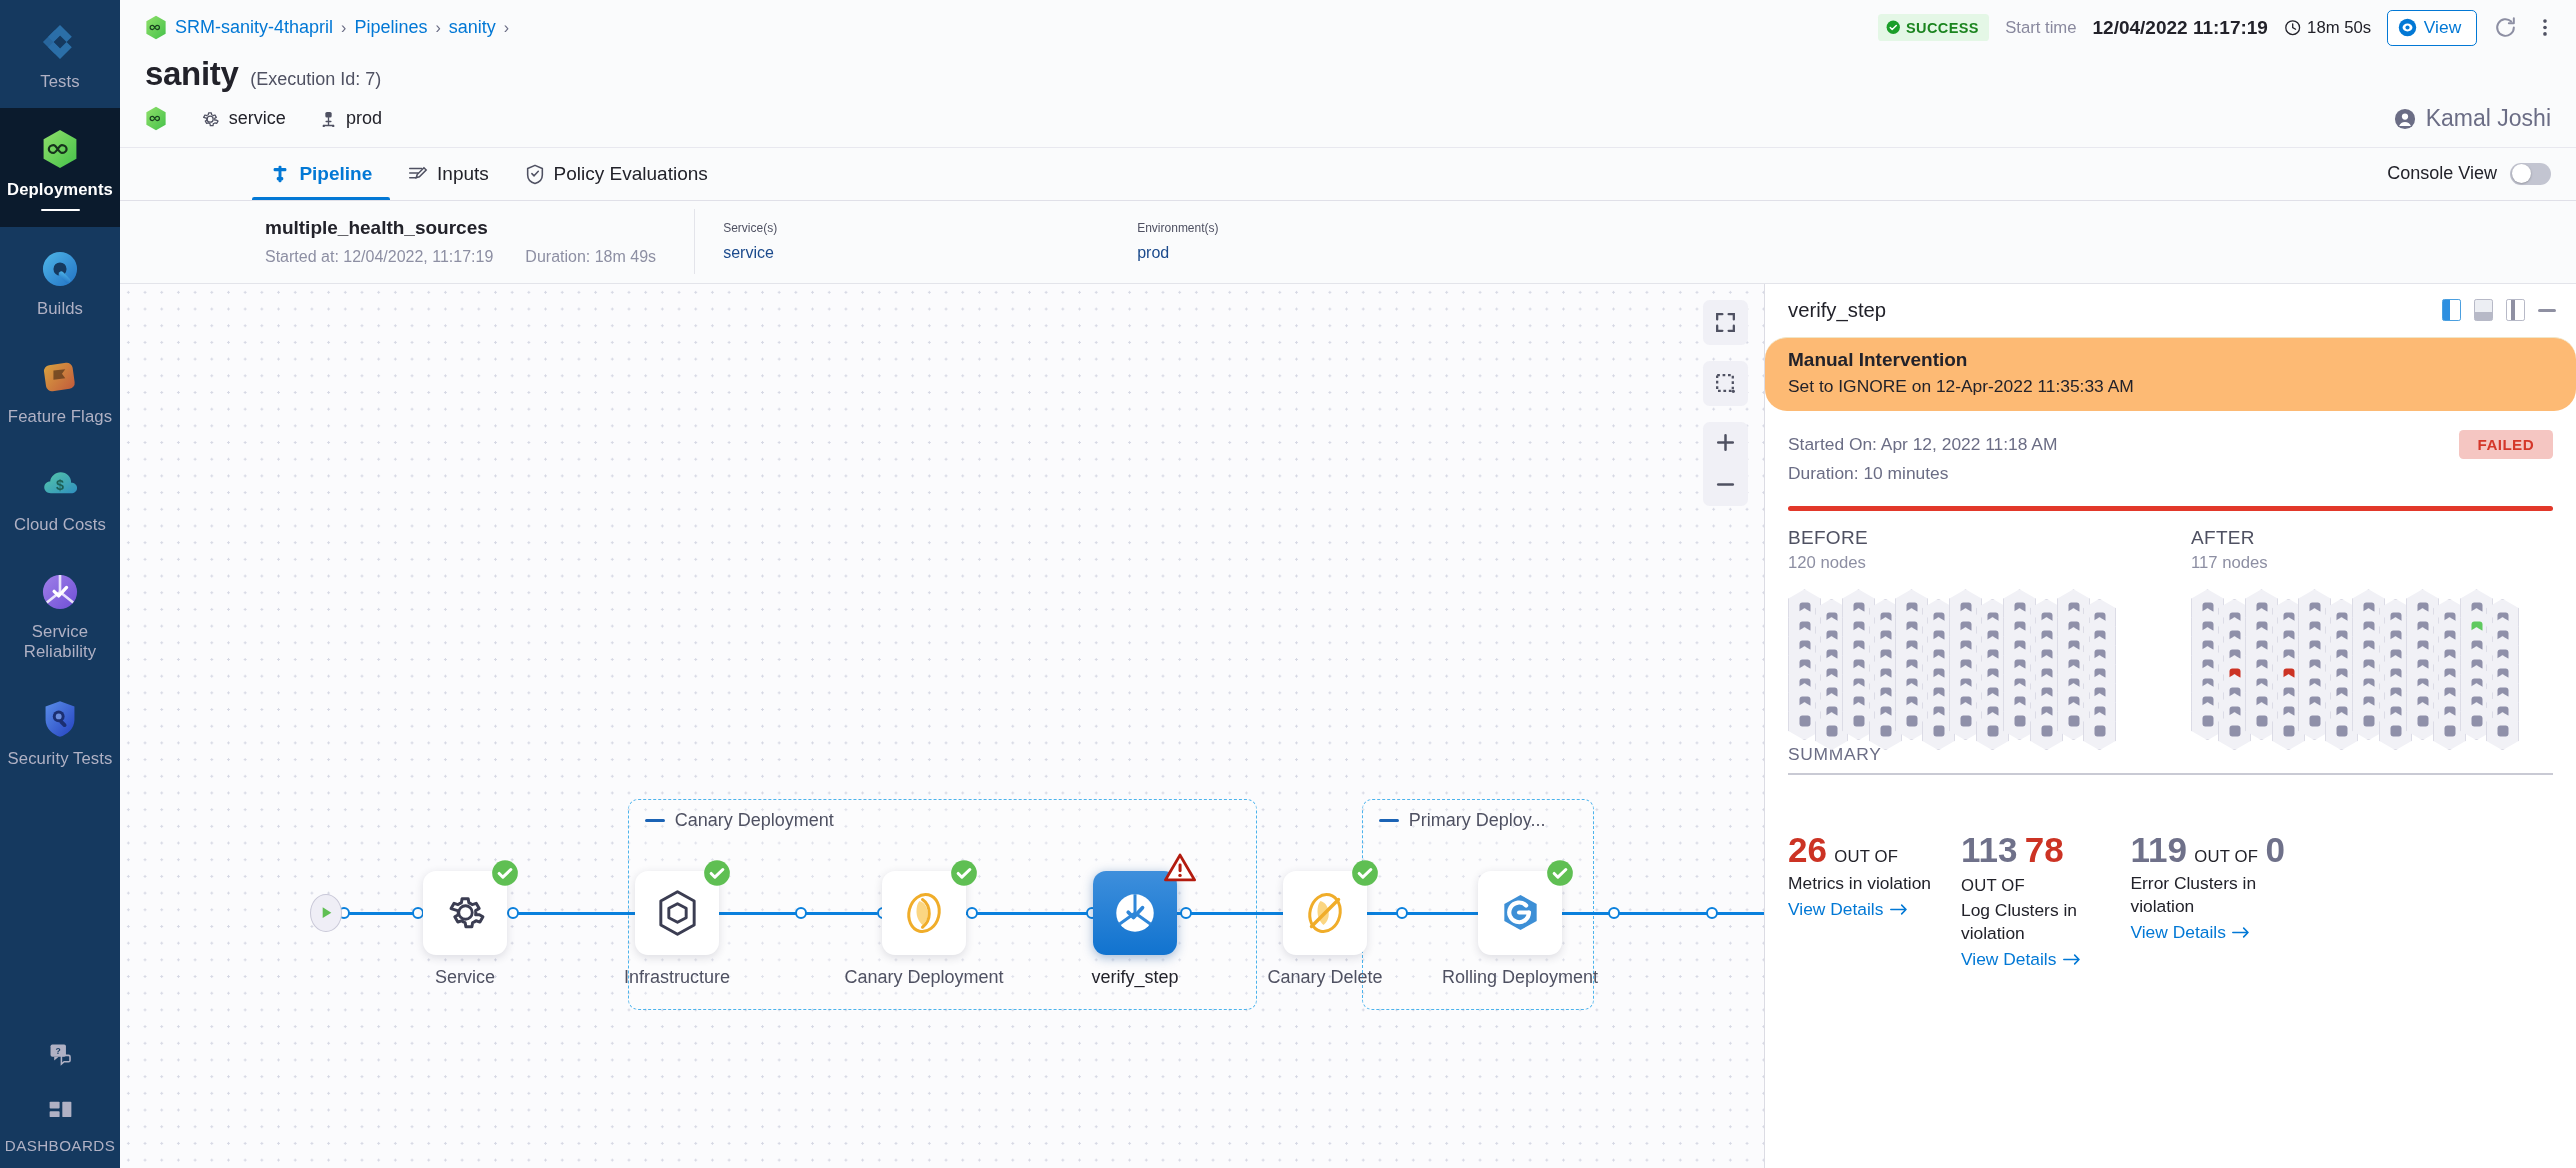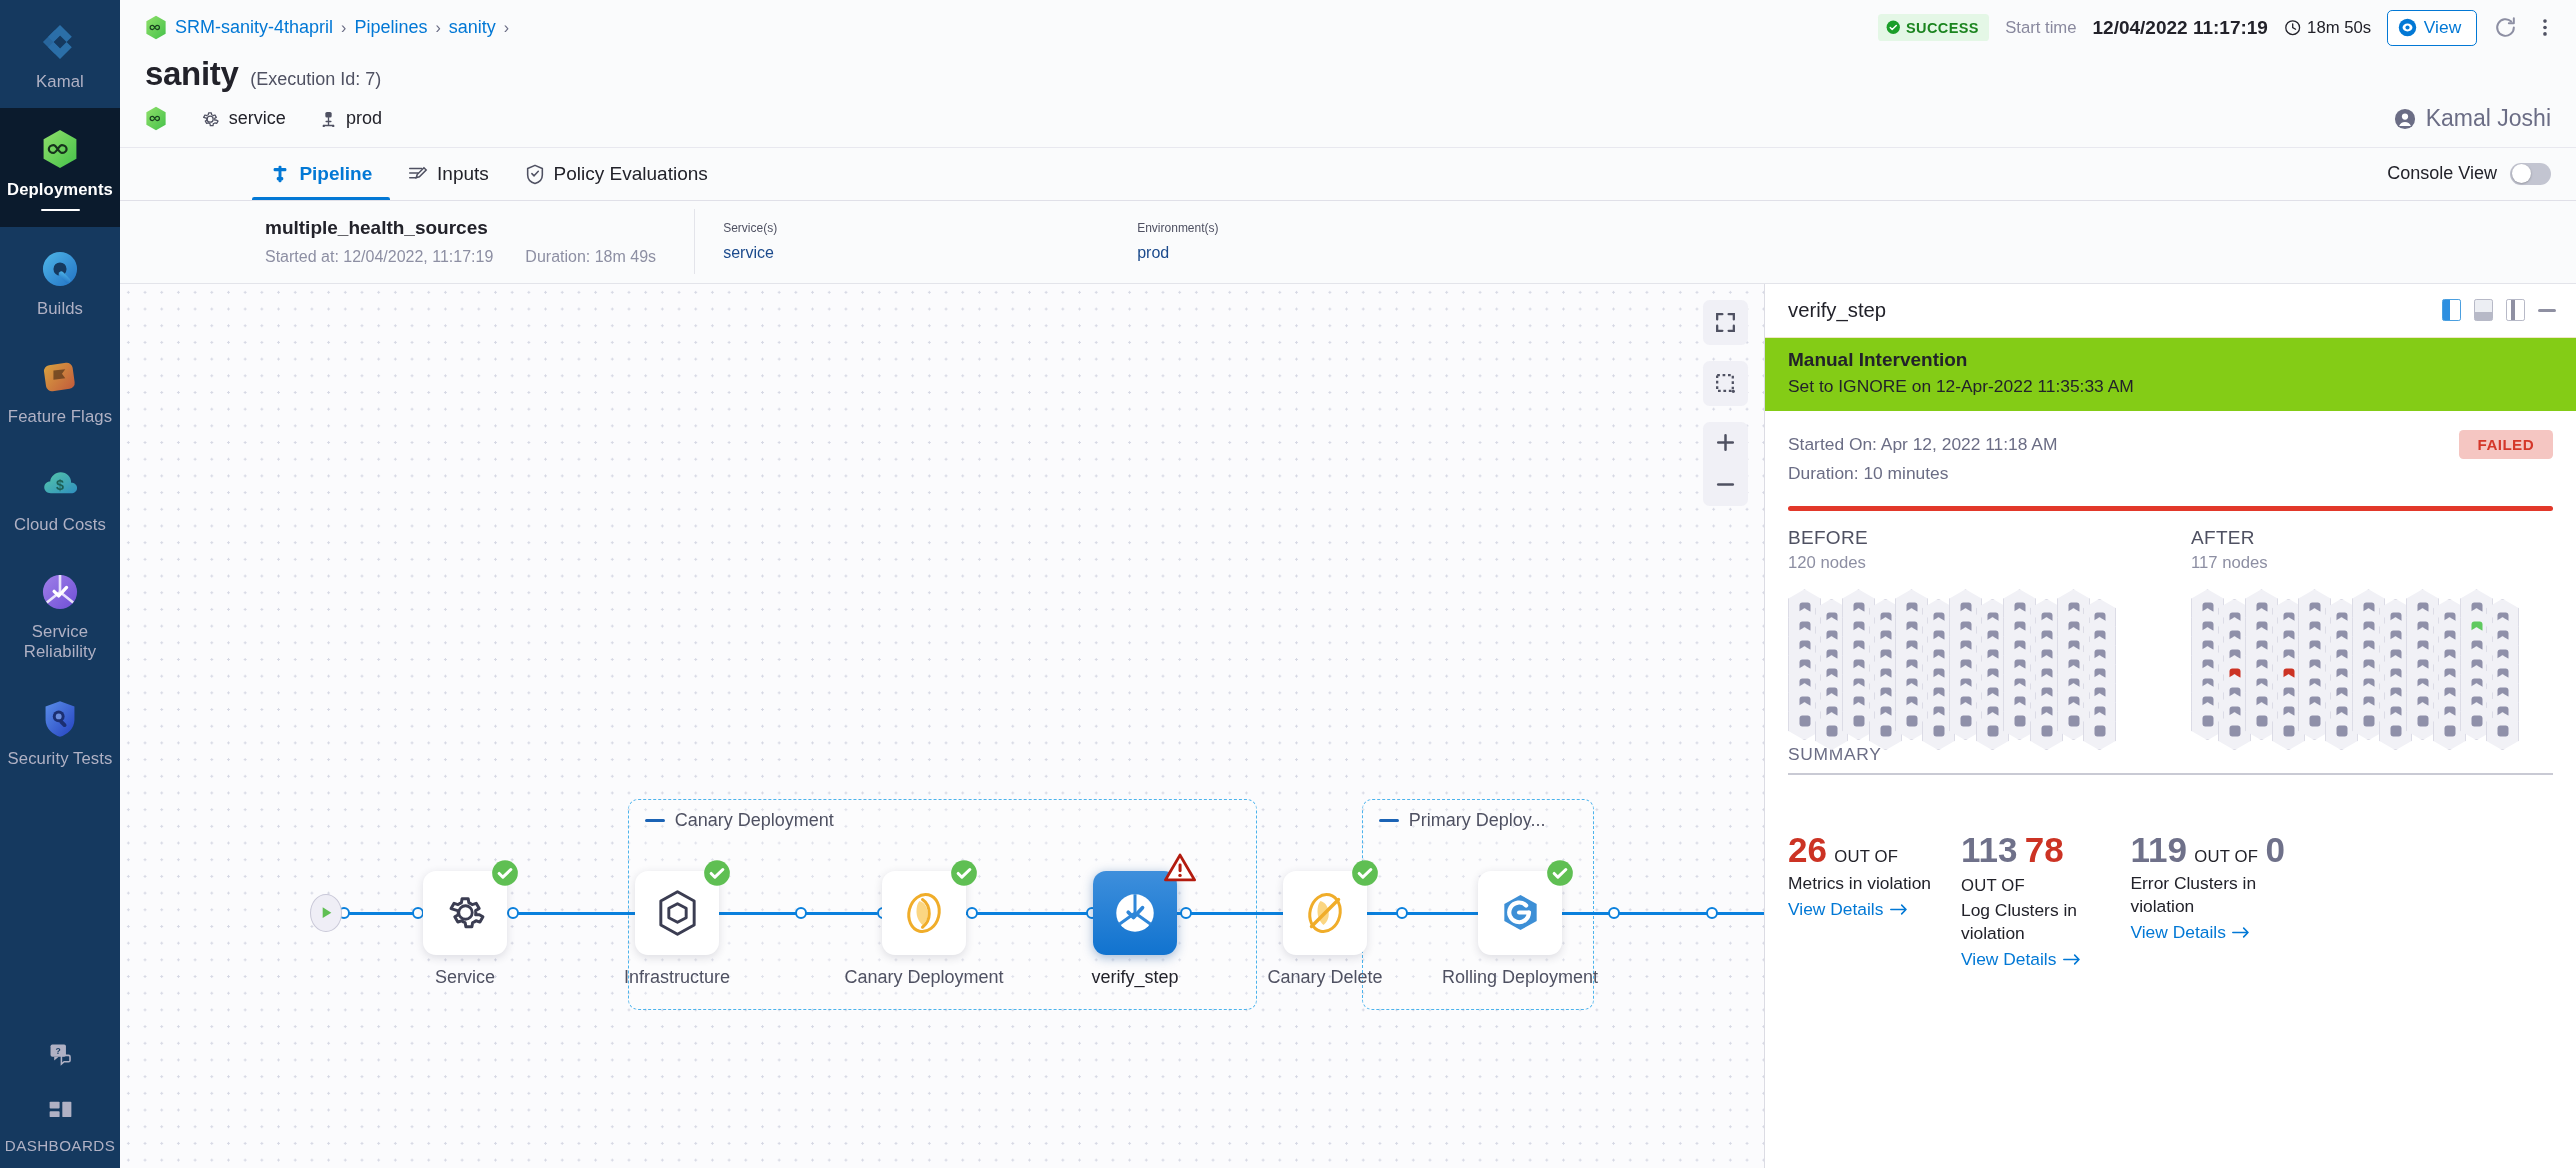--- a/index.html
+++ b/index.html
@@ -183,21 +183,21 @@
   .rp-head { height: 53px; flex: 0 0 53px; display: flex; align-items: center; padding: 0 20.3px 0 23px; }
   .rp-title { font-size: 20.3px; color: #22222a; }
   .rp-head-icons { margin-left: auto; display: flex; align-items: center; gap: 13px; }
   .winicon { width: 19px; height: 22px; border-radius: 2.2px; cursor: pointer; }
   .winicon.a { border: 1.5px solid #4a9fe0; background: linear-gradient(90deg,#2d8fe0 0 42%, #fff 42% 100%); }
   .winicon.b { border: 1.5px solid #b7b9c7; background: linear-gradient(180deg,#eceef3 0 60%, #b7b9c7 60% 100%); }
   .winicon.c { border: 1.5px solid #b7b9c7; background: linear-gradient(90deg,#fff 0 25%, #8f90a2 25% 45%, #fff 45% 100%); }
   .minus-ico { width: 17.4px; height: 2.9px; background: #8f90a2; border-radius: 1.5px; cursor: pointer; }
 
   .banner {
-    background: #84cc16; padding: 11.6px 23px 14.5px; border-top: 0.7px solid #f0e6c8;
+    background: #fdba74; padding: 11.6px 23px 14.5px; border-top: 0.7px solid #f0e6c8; border-radius: 22px;
   }
   .banner-t { font-size: 19px; font-weight: 700; color: #22222a; }
   .banner-s { margin-top: 4.4px; font-size: 17.4px; color: #22222a; }
 
   .rp-body { flex: 1 1 auto; overflow: hidden; padding: 0 23px; }
   .run-meta { display: flex; align-items: flex-start; padding: 19px 0 10.2px; }
   .run-meta .lines div { font-size: 17.4px; color: #6b6d85; line-height: 29px; }
   .failed-pill {
     margin-left: auto; background: #f5c6c2; color: #d4372a; font-size: 15.2px;
     font-weight: 700; letter-spacing: 0.4px; padding: 5.8px 19px; border-radius: 4.4px;
@@ -247,21 +247,21 @@
     <div class="nav-item">
       <span class="nav-icon">
         <svg viewBox="0 0 64 64">
             <g fill="#2b6fa8">
               <path d="M32 6 L50 24 L42 32 L32 22 L22 32 L14 24 Z"></path>
               <path d="M32 58 L14 40 L22 32 L32 42 L42 32 L50 40 Z"></path>
               <path d="M6 32 L24 14 L32 22 L22 32 L32 42 L24 50 Z" opacity=".85"></path>
             </g>
           </svg>
       </span>
-      <span class="nav-label">Kamal</span>
+      <span class="nav-label">Tests</span>
     </div>
 
     <div class="nav-item active">
       <span class="nav-icon">
         <svg viewBox="0 0 64 64">
             <defs>
               <linearGradient id="gdep" x1="0" y1="0" x2="1" y2="1">
                 <stop offset="0" stop-color="#8fe06a"></stop>
                 <stop offset="1" stop-color="#45c14a"></stop>
               </linearGradient>

